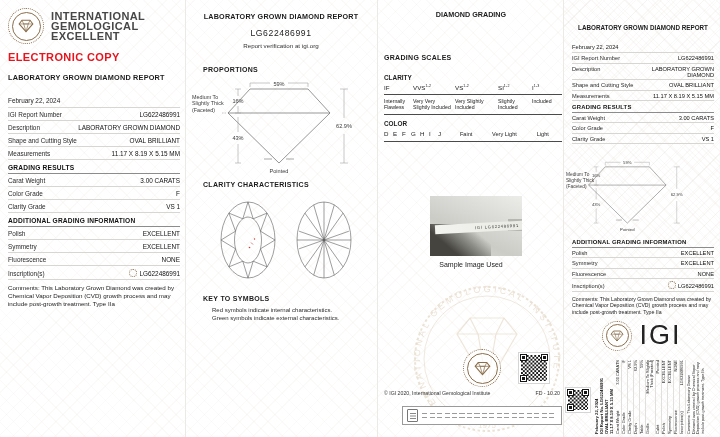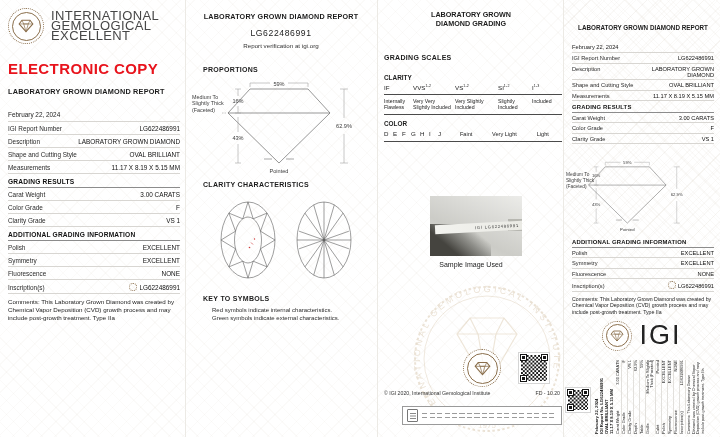--- a/index.html
+++ b/index.html
@@ -33,22 +33,22 @@
   
   .row{display:flex;justify-content:space-between;align-items:baseline;border-bottom:1px solid var(--line);padding:3px 0 2px}
   .row .lbl{font-size:6.4px;color:#2a2a2a}
   .row .val{font-size:6.4px;text-align:right;max-width:62%;color:#111}
   .sec-head{font-size:6.6px;font-weight:bold;color:#111;border-bottom:1px solid #8c8c8c;padding:4px 0 2px;letter-spacing:.2px}
   .mini-seal{display:inline-block;width:6px;height:6px;border:1px dotted var(--brown);border-radius:50%;vertical-align:-1px;margin-right:2px}
 
   
   .p1{position:absolute;left:8px;top:8px;width:172px;z-index:2}
   .logo-row{display:flex;align-items:center;gap:7px}
-  .org-name{font-size:13px;font-weight:normal;color:#474747;line-height:10px;letter-spacing:.4px}
-  .ecopy{margin-top:16px;font-size:15px;font-weight:bold;color:var(--red);letter-spacing:.4px}
+  .org-name{font-size:11px;font-weight:bold;color:#474747;line-height:10px;letter-spacing:.4px}
+  .ecopy{margin-top:7px;font-size:11px;font-weight:bold;color:var(--red);letter-spacing:.4px}
   .p1-title{margin-top:10px;font-size:7.3px;font-weight:bold;letter-spacing:.2px}
   .p1 .date-row{margin-top:12px;border-bottom:1px solid var(--line);padding:3px 0 3px;font-size:6.4px}
   .comments{margin-top:4px;font-size:6.2px;line-height:8px;color:#222}
 
   
   .p2{position:absolute;left:186px;top:0;width:190px;height:437px;z-index:2}
   .p2-head{ text-align:center;margin-top:12px;font-size:7.2px;font-weight:600;letter-spacing:.2px}
   .p2-num{text-align:center;margin-top:7px;font-size:8.6px;letter-spacing:.6px}
   .p2-verify{text-align:center;margin-top:4px;font-size:6.2px;color:#333}
   .h-small{font-size:7px;font-weight:bold;letter-spacing:.3px}
@@ -269,21 +269,20 @@
   <div class="h-small key-head">KEY TO SYMBOLS</div>
   <div class="key-lines">
     <div>Red symbols indicate internal characteristics.</div>
     <div>Green symbols indicate external characteristics.</div>
   </div>
 
 </div>
 
 <div class="p3">
   <div class="p3-head">
-    <div>LABORATORY GROWN</div>
     <div>DIAMOND GRADING</div>
   </div>
 
   <div class="h-small gs-head">GRADING SCALES</div>
   <div class="cl-head">CLARITY</div>
 
   <div class="scale">
     <div class="scale-row">
       <div class="grade"><span>IF</span><sup></sup></div>
       <div class="grade"><span>VVS</span><sup>1-2</sup></div>

